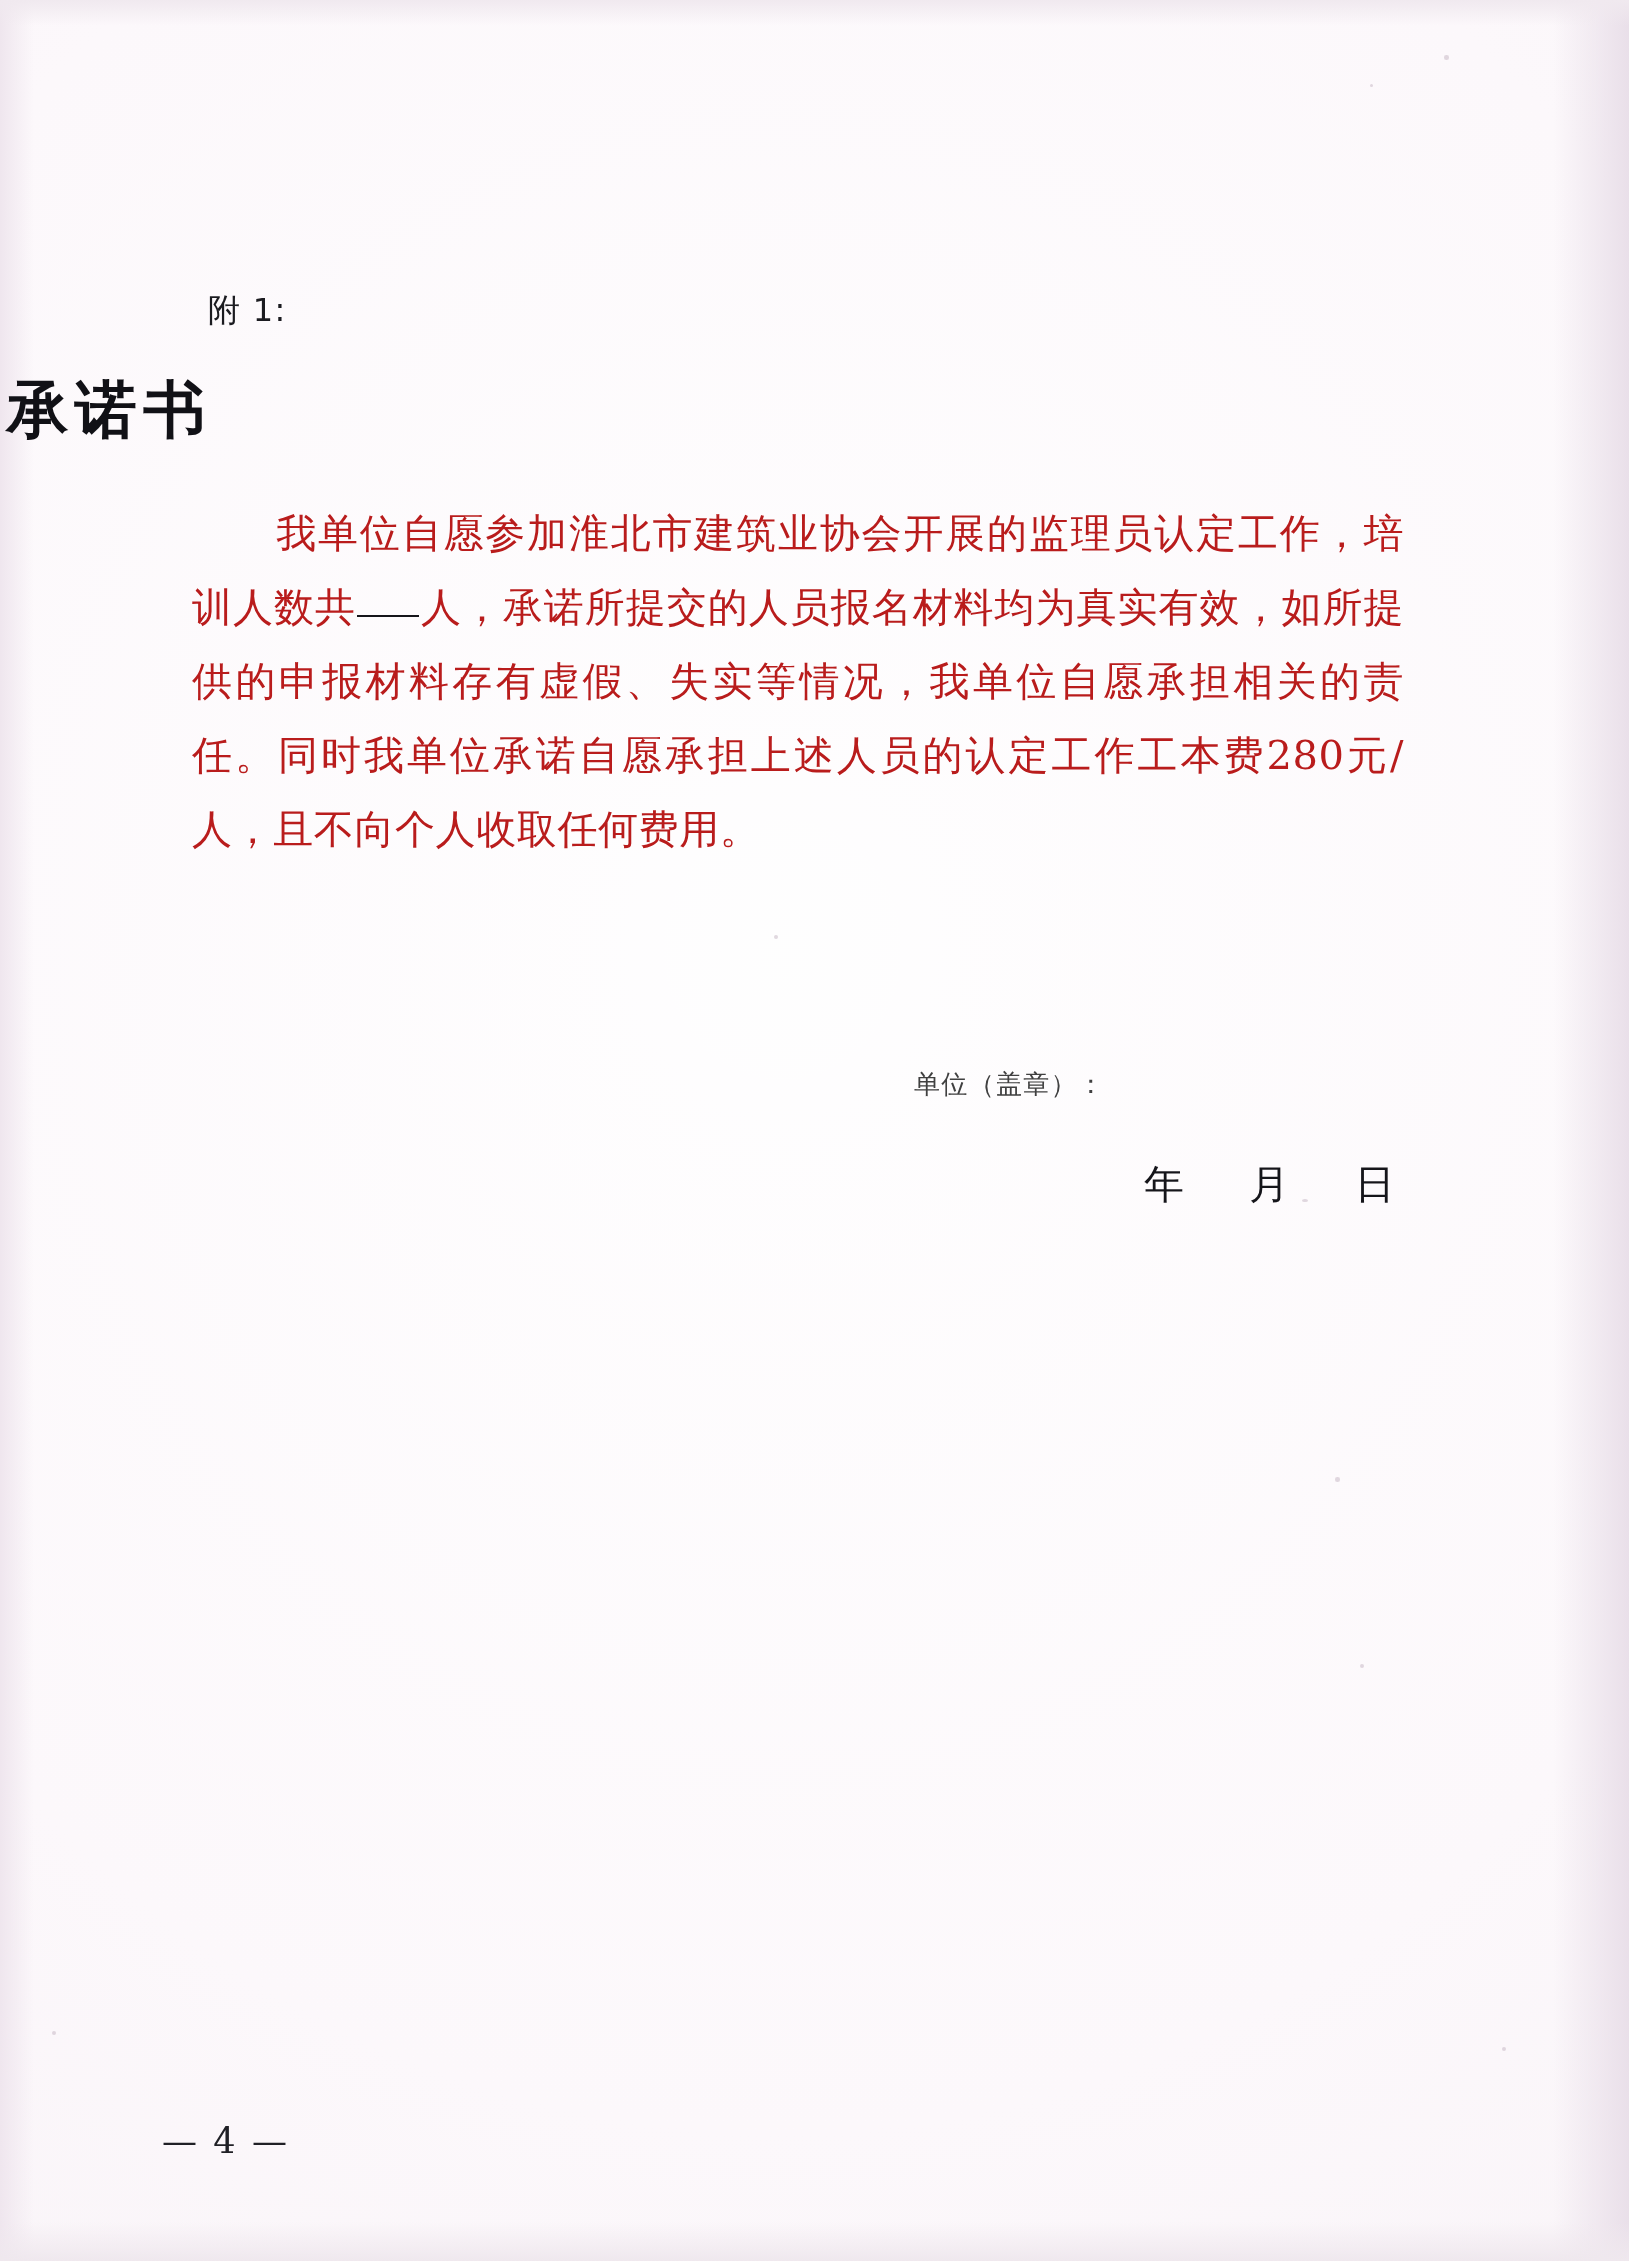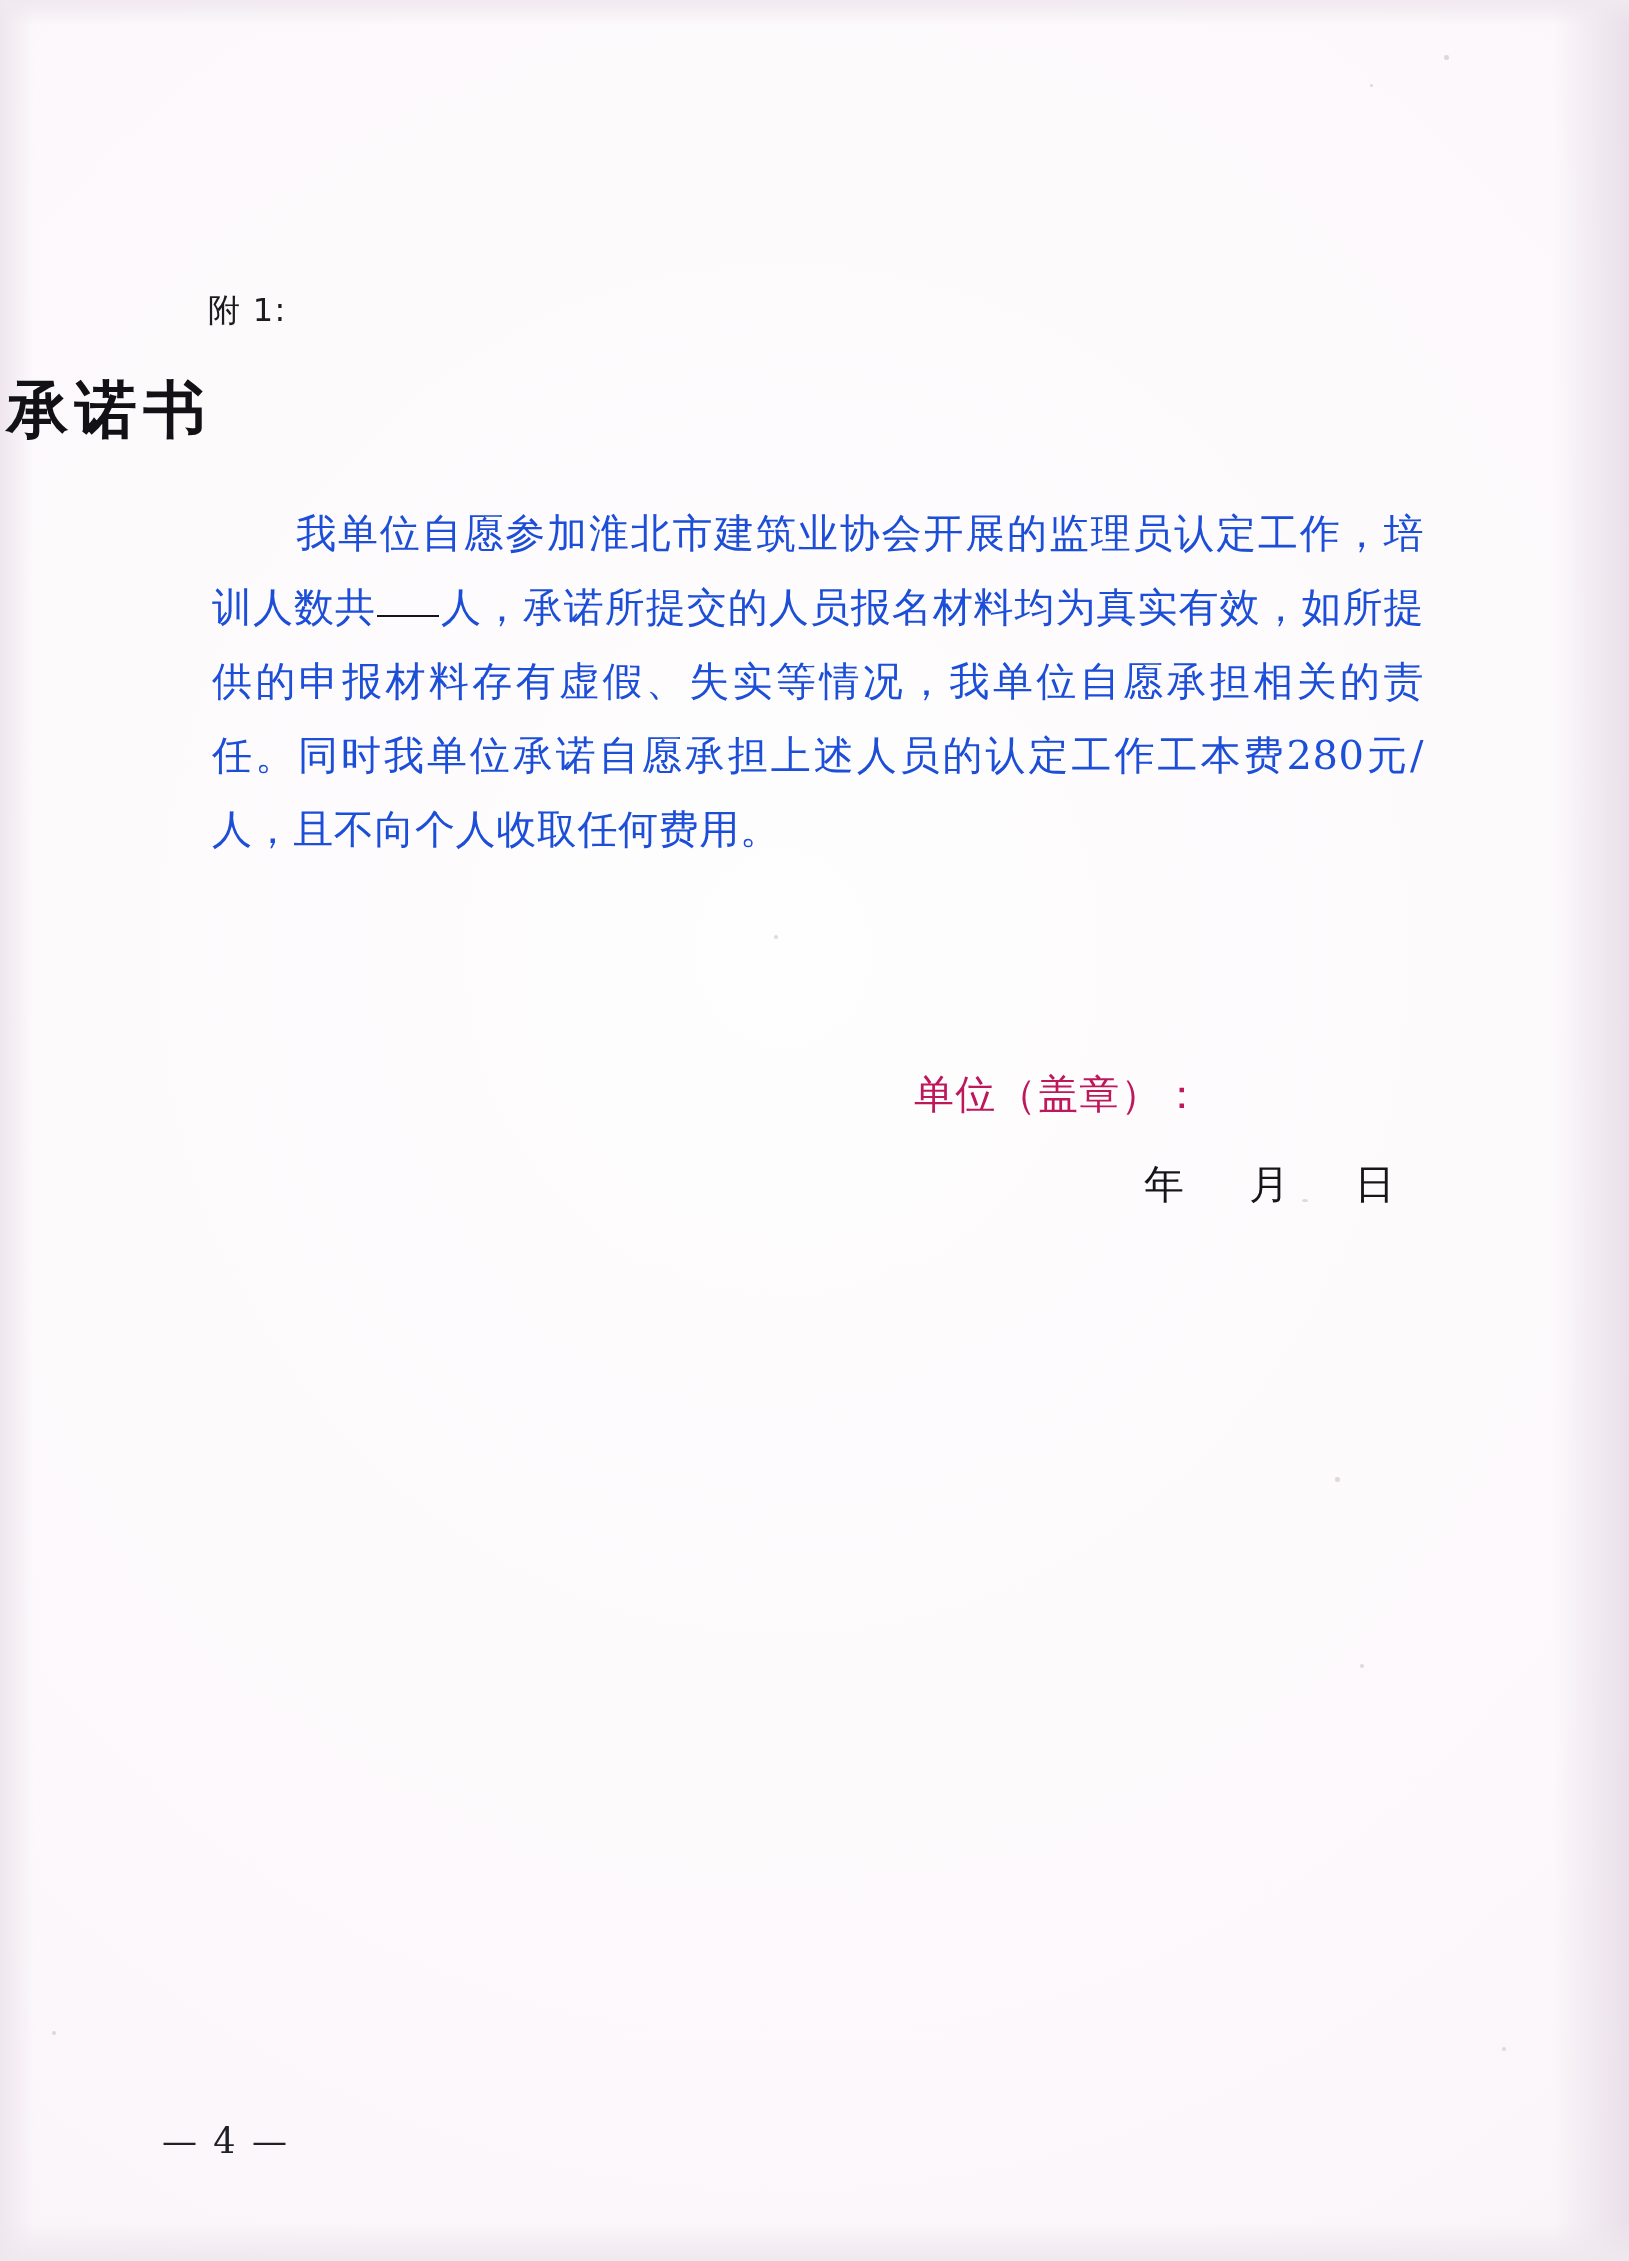--- a/index.html
+++ b/index.html
@@ -81,27 +81,27 @@
     font-family: "DejaVu Serif", serif;
     font-weight: bold;
     font-size: 62px;
     letter-spacing: 6.4px;
     color: #111116;
     text-indent: 6.4px;
   }
 
   .body-block {
     position: absolute;
-    left: 212px;
+    left: 192px;
     top: 496px;
     width: 1212px;
     font-family: "DejaVu Serif", serif;
     font-size: 40px;
     line-height: 74px;
-    color: #1d4ed8;
+    color: #b91c1c;
     letter-spacing: 0.6px;
     text-align: justify;
   }
   .body-block p {
     margin: 0;
   }
   .indent {
     display: inline-block;
     width: 83px;
   }
@@ -111,23 +111,23 @@
     border-bottom: 2.6px solid #15151a;
     vertical-align: 3.9px;
     margin: 0 1.3px;
   }
 
   .sign-unit {
     position: absolute;
     left: 914px;
     top: 1067px;
     font-family: "DejaVu Serif", serif;
-    font-size: 40px;
+    font-size: 26px;
     letter-spacing: 1.3px;
-    color: #be185d;
+    color: #404040;
   }
   .sign-date {
     position: absolute;
     left: 1144px;
     top: 1157px;
     font-family: "DejaVu Serif", serif;
     font-size: 40px;
     letter-spacing: 1.3px;
     color: #15151a;
   }

